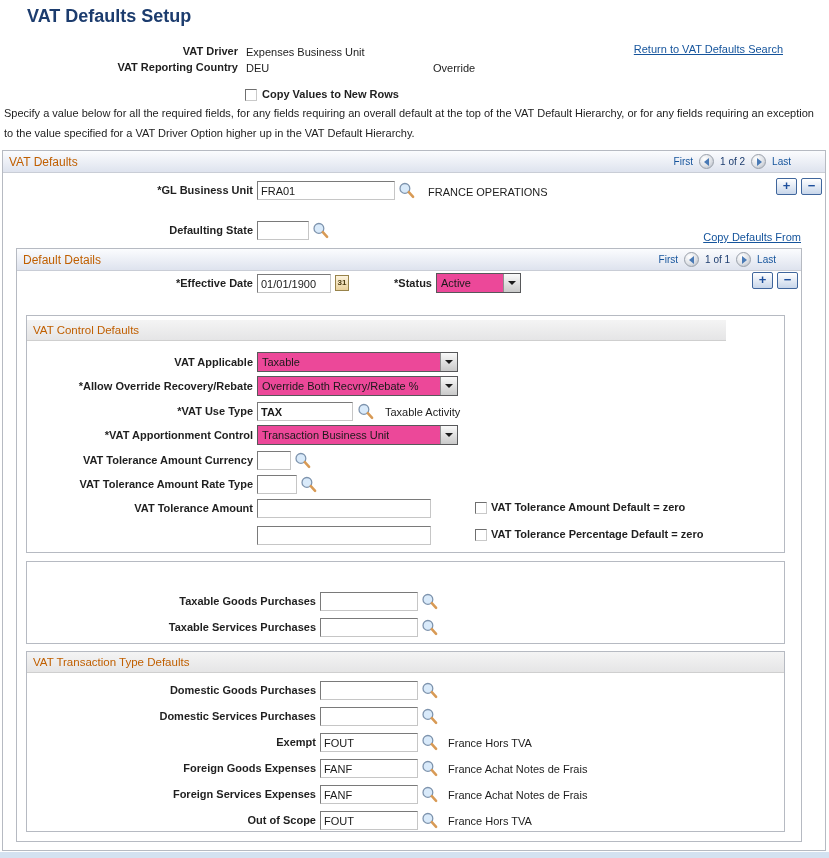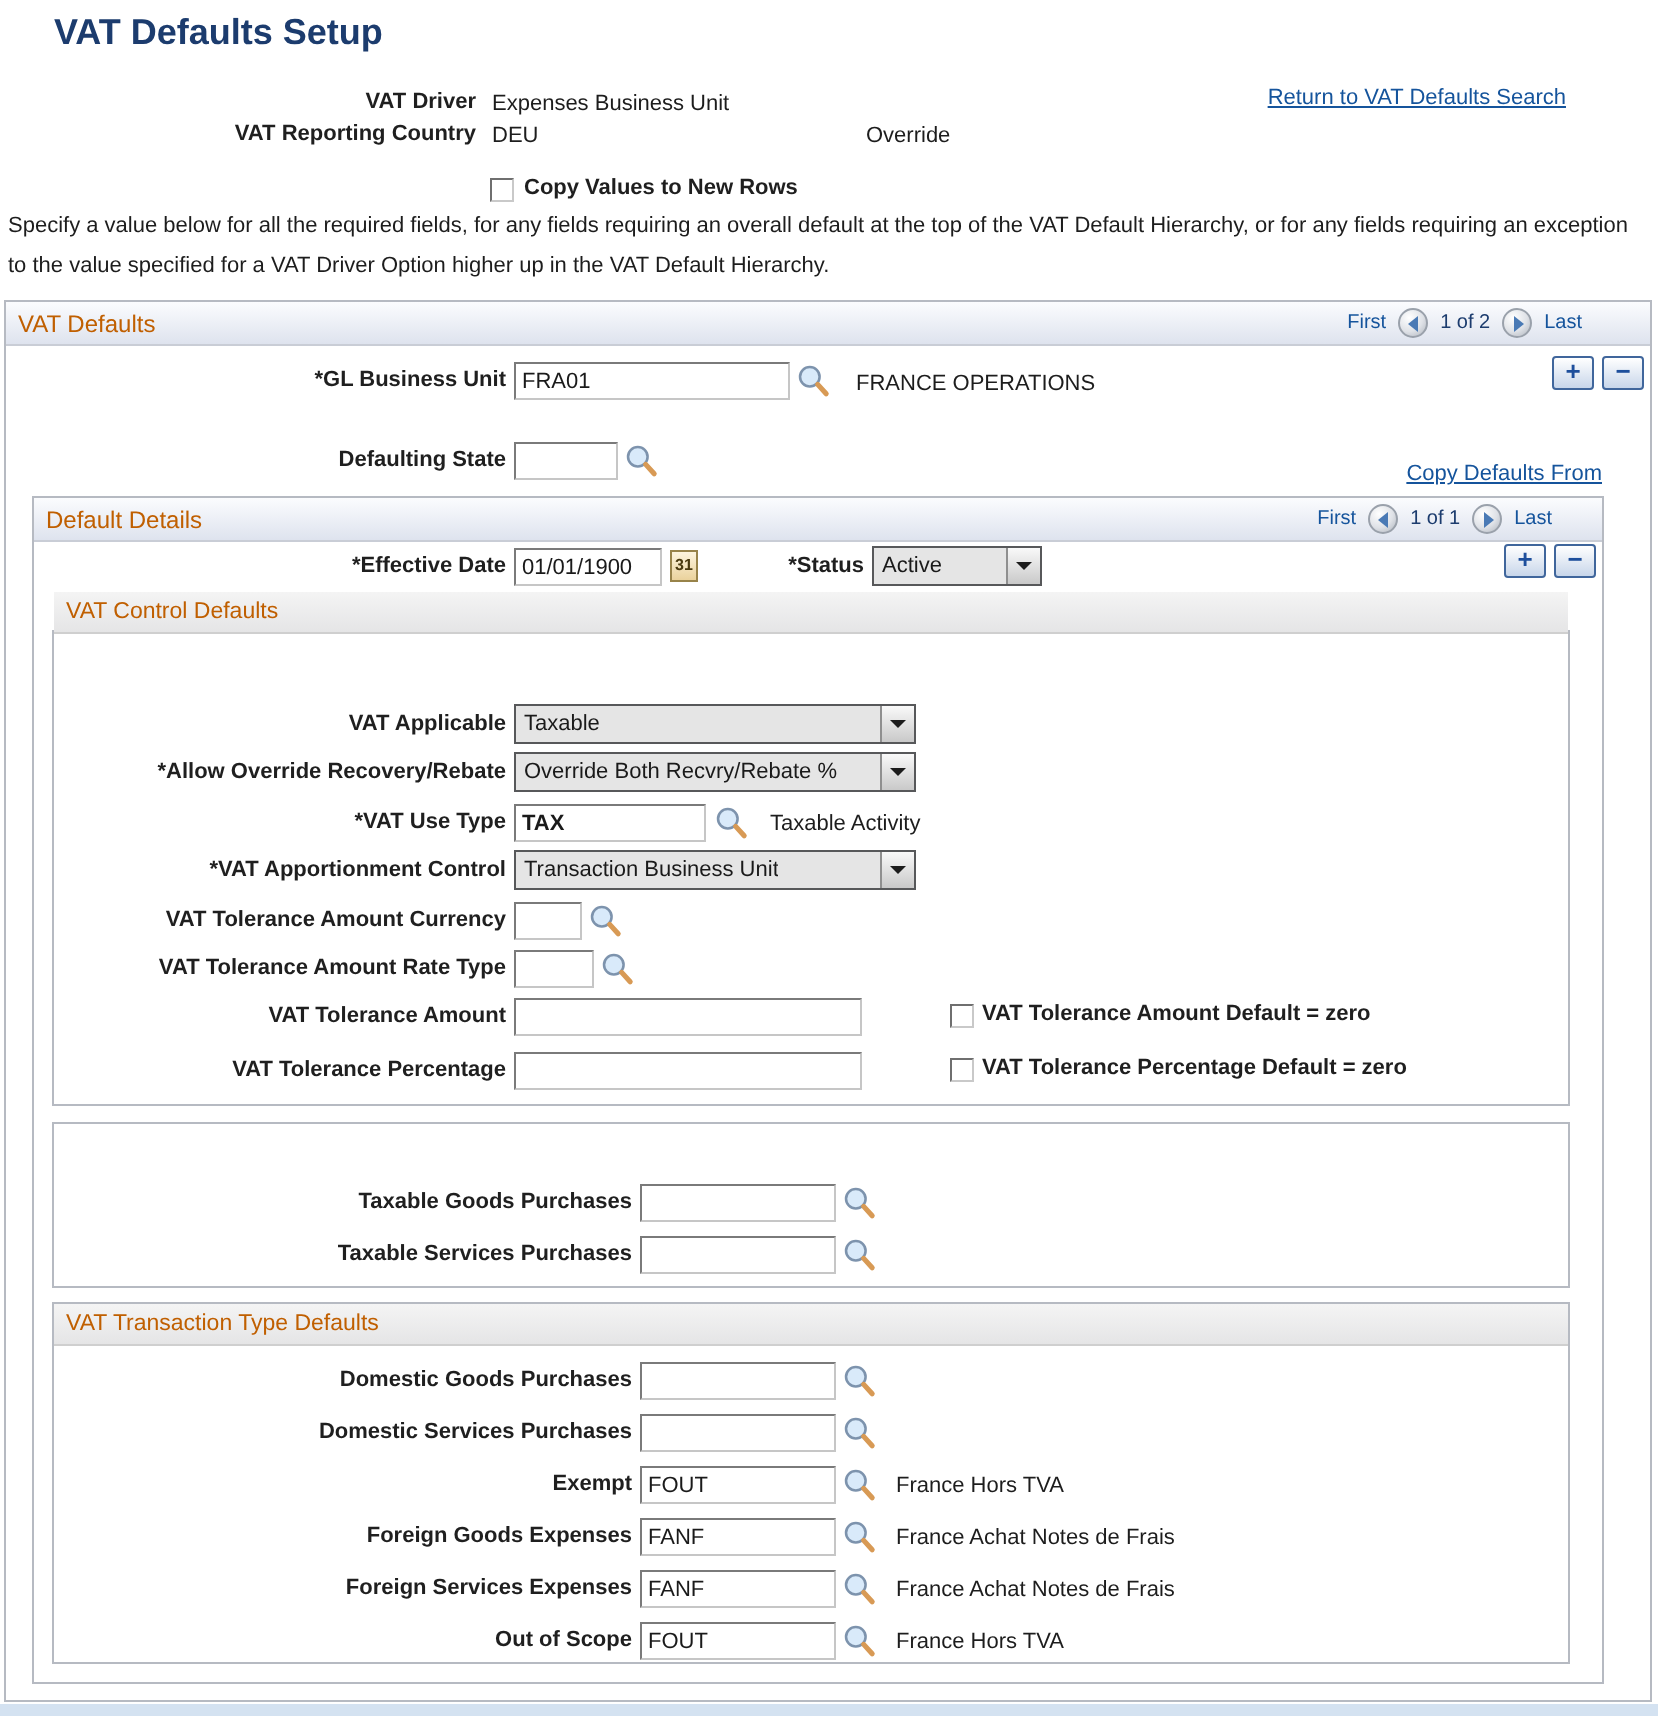--- a/index.html
+++ b/index.html
@@ -12,21 +12,21 @@
   .page-title { position:absolute; left:27px; top:6px; font-size:18px; font-weight:bold; color:#1c3c6e; white-space:nowrap; }
   .lbl { position:absolute; font-weight:bold; color:#1f1f1f; font-size:11px; text-align:right; white-space:nowrap; line-height:19px; }
   .val { position:absolute; font-size:11px; color:#1d1d1d; white-space:nowrap; line-height:15px; }
   .link { position:absolute; color:#15549c; font-size:11px; text-decoration:underline; white-space:nowrap; cursor:pointer; }
   .inp {
     position:absolute; height:19px; background:#fff;
     border:1px solid; border-color:#7a7a7a #c6c6c6 #c6c6c6 #7a7a7a;
     font-family:"Liberation Sans", sans-serif; font-size:11px; color:#1a1a1a; padding:1px 3px;
   }
   .sel {
-    position:absolute; height:20px; border:1px solid #57585a; background:#e5e5e5;
+    position:absolute; height:20px; border:1px solid #57585a; background:#ec4899;
     display:flex; align-items:center; font-size:11px; color:#1a1a1a; padding-left:4px; cursor:default;
   }
   .sel .sel-txt { white-space:nowrap; overflow:hidden; }
   .arrow-btn {
     margin-left:auto; width:17px; height:100%;
     background:linear-gradient(#f9f9f9,#c9c9c9); border-left:1px solid #8f8f8f;
     display:flex; align-items:center; justify-content:center; flex:none;
   }
   .caret-down { width:0; height:0; border-left:4px solid transparent; border-right:4px solid transparent; border-top:4px solid #1c1c1c; }
   .lookup { position:absolute; width:17px; height:17px; cursor:pointer; }
@@ -152,21 +152,21 @@
   <div class="sel" style="left:436px;top:273px;width:85px">
     <span class="sel-txt">Active</span>
     <span class="arrow-btn">
         <span class="caret-down"></span>
       </span>
   </div>
   <div class="pm-btn" style="left:752px;top:272px">+</div>
   <div class="pm-btn" style="left:777px;top:272px">−</div>
 
   <div class="gbox" style="left:26px;top:315px;width:759px;height:238px"></div>
-  <div class="bar2" style="left:27px;top:296px;width:757px">
+  <div class="bar2" style="left:27px;top:320px;width:699px">
     <span class="bar-title">VAT Control Defaults</span>
   </div>
 
   <div class="lbl" style="left:0;width:253px;top:353px">VAT Applicable</div>
   <div class="sel" style="left:257px;top:352px;width:201px">
     <span class="sel-txt">Taxable</span>
     <span class="arrow-btn">
         <span class="caret-down"></span>
       </span>
   </div>
@@ -204,21 +204,20 @@
   <input class="inp" style="left: 257px; top: 475px; width: 40px;" value="">
   <span class="lookup" style="left:300px;top:476px"><svg width="17" height="17" viewBox="0 0 16 16">
         <use href="#mag"></use>
       </svg></span>
 
   <div class="lbl" style="left:0;width:253px;top:499px">VAT Tolerance Amount</div>
   <input class="inp" style="left: 257px; top: 499px; width: 174px;" value="">
   <span class="cb" style="left:475px;top:502px"></span>
   <div class="cblbl" style="left:491px;top:501px">VAT Tolerance Amount Default = zero</div>
 
-  <div class="lbl" style="left:0;width:253px;top:526px">VAT Tolerance Percentage</div>
   <input class="inp" style="left: 257px; top: 526px; width: 174px;" value="">
   <span class="cb" style="left:475px;top:529px"></span>
   <div class="cblbl" style="left:491px;top:528px">VAT Tolerance Percentage Default = zero</div>
 
   <div class="gbox" style="left:26px;top:561px;width:759px;height:83px"></div>
 
   <div class="lbl" style="left:0;width:316px;top:592px">Taxable Goods Purchases</div>
   <input class="inp" style="left: 320px; top: 592px; width: 98px;" value="">
   <span class="lookup" style="left:421px;top:593px"><svg width="17" height="17" viewBox="0 0 16 16">
         <use href="#mag"></use>

